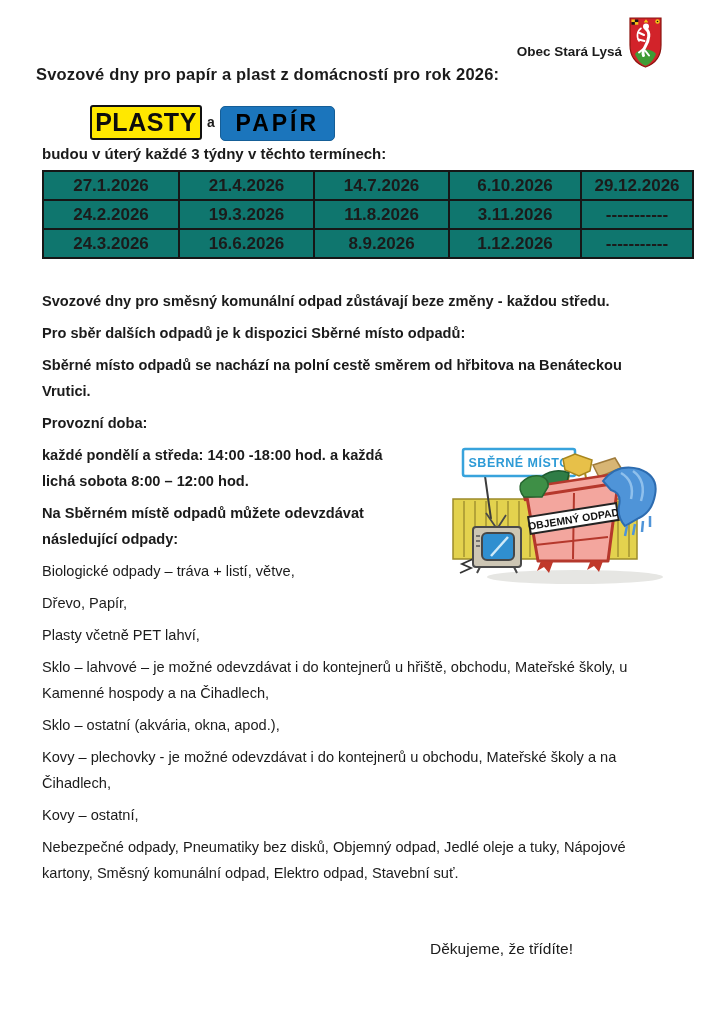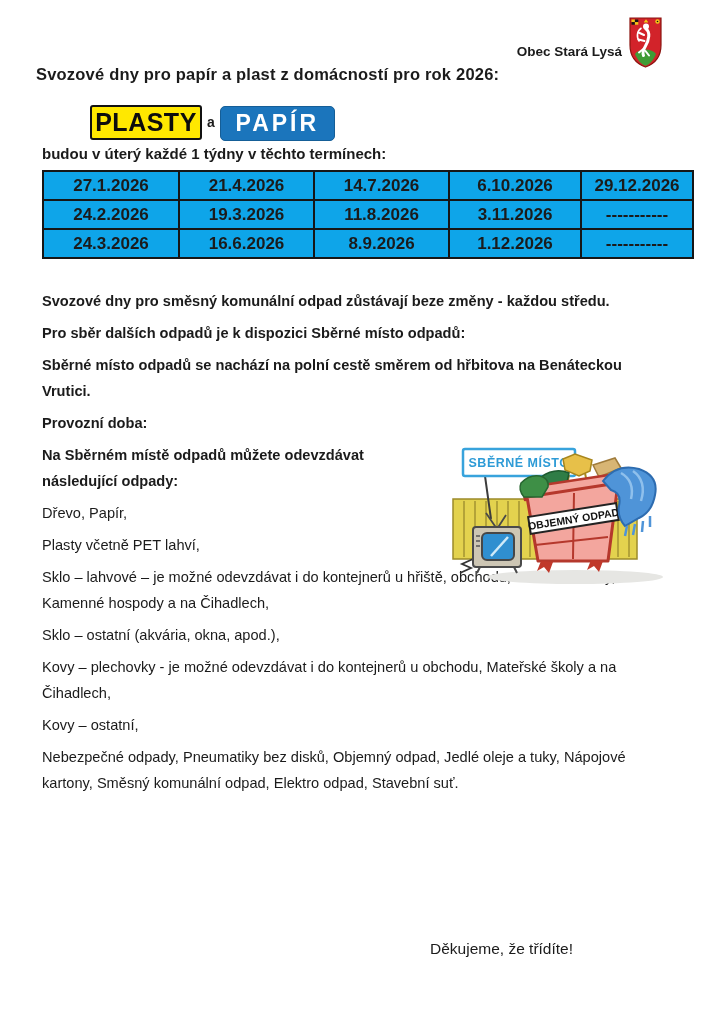--- a/index.html
+++ b/index.html
@@ -10,25 +10,25 @@
   }
   .org-name{position:absolute; top:44px; right:102px; font-weight:bold; font-size:13.5px; white-space:nowrap;}
   .crest{position:absolute; top:15px; left:627px; width:37px; height:54px;}
   .doc-title{position:absolute; top:65px; left:36px; font-size:16.5px; font-weight:bold; letter-spacing:0.2px; white-space:nowrap;}
   .badges{position:absolute; top:103px; left:90px; display:flex; align-items:center; gap:5px;}
   .badge{height:35px; display:flex; align-items:center; justify-content:center; box-sizing:border-box;}
   .badge-plasty{width:112px; background:var(--plasty-bg,#FFE800); border:2px solid #111; border-radius:3px;
     color:#0d0d0d; font-weight:bold; font-size:25px; letter-spacing:0.5px;}
   .badge-connector{font-weight:bold; font-size:14px; margin-top:-1px;}
   .badge-papir{width:115px; background:var(--papir-bg,#1B75BC); border:1px solid #155e97; border-radius:5px;
-    color:#ffffff; font-weight:bold; font-size:23px; letter-spacing:3px; margin-top:3px;}
+    color:#000000; font-weight:bold; font-size:23px; letter-spacing:3px; margin-top:3px;}
   .schedule-intro{position:absolute; top:145px; left:42px; font-size:15px; font-weight:bold; white-space:nowrap;}
   table.schedule{position:absolute; top:170px; left:42px; border-collapse:collapse; table-layout:fixed;}
   table.schedule td{border:2px solid #161616; height:27px; text-align:center; vertical-align:middle;
-    font-weight:bold; font-size:17px; padding:0; background:#0ea5e9;}
+    font-weight:bold; font-size:17px; padding:0; background:#0f766e;}
   .schedule-note{position:absolute; top:261px; left:44px; font-size:13px;}
   .content{position:absolute; top:288px; left:42px; width:652px;}
   .content p{margin:0 0 6px 0; line-height:26px; font-size:14.6px; white-space:pre-line;}
   .content p.b{font-weight:bold;}
   .clipart{position:absolute; top:441px; left:445px;}
   .doc-footer{position:absolute; top:940px; left:430px; font-size:15.5px;}
 </style>
 </head>
 <body>
 
@@ -52,21 +52,21 @@
   </svg>
 
   <div class="doc-title">Svozové dny pro papír a plast z domácností pro rok 2026:</div>
 
   <div class="badges">
     <div class="badge badge-plasty">PLASTY</div>
     <div class="badge-connector">a</div>
     <div class="badge badge-papir">PAPÍR</div>
   </div>
 
-  <div class="schedule-intro">budou v úterý každé 1 týdny v těchto termínech:</div>
+  <div class="schedule-intro">budou v úterý každé 3 týdny v těchto termínech:</div>
   <table class="schedule">
     <colgroup>
       <col style="width:136px">
         <col style="width:135px">
         <col style="width:135px">
         <col style="width:132px">
         <col style="width:112px">
     </colgroup>
     <tbody>
       <tr>
@@ -92,22 +92,25 @@
       </tr>
     </tbody>
   </table>
 
   <div class="content">
     <p class="b">Svozové dny pro směsný komunální odpad zůstávají beze změny - každou středu.</p>
     <p class="b">Pro sběr dalších odpadů je k dispozici Sběrné místo odpadů:</p>
     <p class="b">Sběrné místo odpadů se nachází na polní cestě směrem od hřbitova na Benáteckou
 Vrutici.</p>
     <p class="b">Provozní doba:</p>
+    <p class="b">každé pondělí a středa: 14:00 -18:00 hod. a každá
+lichá sobota 8:00 – 12:00 hod.</p>
     <p class="b">Na Sběrném místě odpadů můžete odevzdávat
 následující odpady:</p>
+    <p>Biologické odpady – tráva + listí, větve,</p>
     <p>Dřevo, Papír,</p>
     <p>Plasty včetně PET lahví,</p>
     <p>Sklo – lahvové – je možné odevzdávat i do kontejnerů u hřiště, obchodu, Mateřské školy, u
 Kamenné hospody a na Čihadlech,</p>
     <p>Sklo – ostatní (akvária, okna, apod.),</p>
     <p>Kovy – plechovky - je možné odevzdávat i do kontejnerů u obchodu, Mateřské školy a na
 Čihadlech,</p>
     <p>Kovy – ostatní,</p>
     <p>Nebezpečné odpady, Pneumatiky bez disků, Objemný odpad, Jedlé oleje a tuky, Nápojové
 kartony, Směsný komunální odpad, Elektro odpad, Stavební suť.</p>

